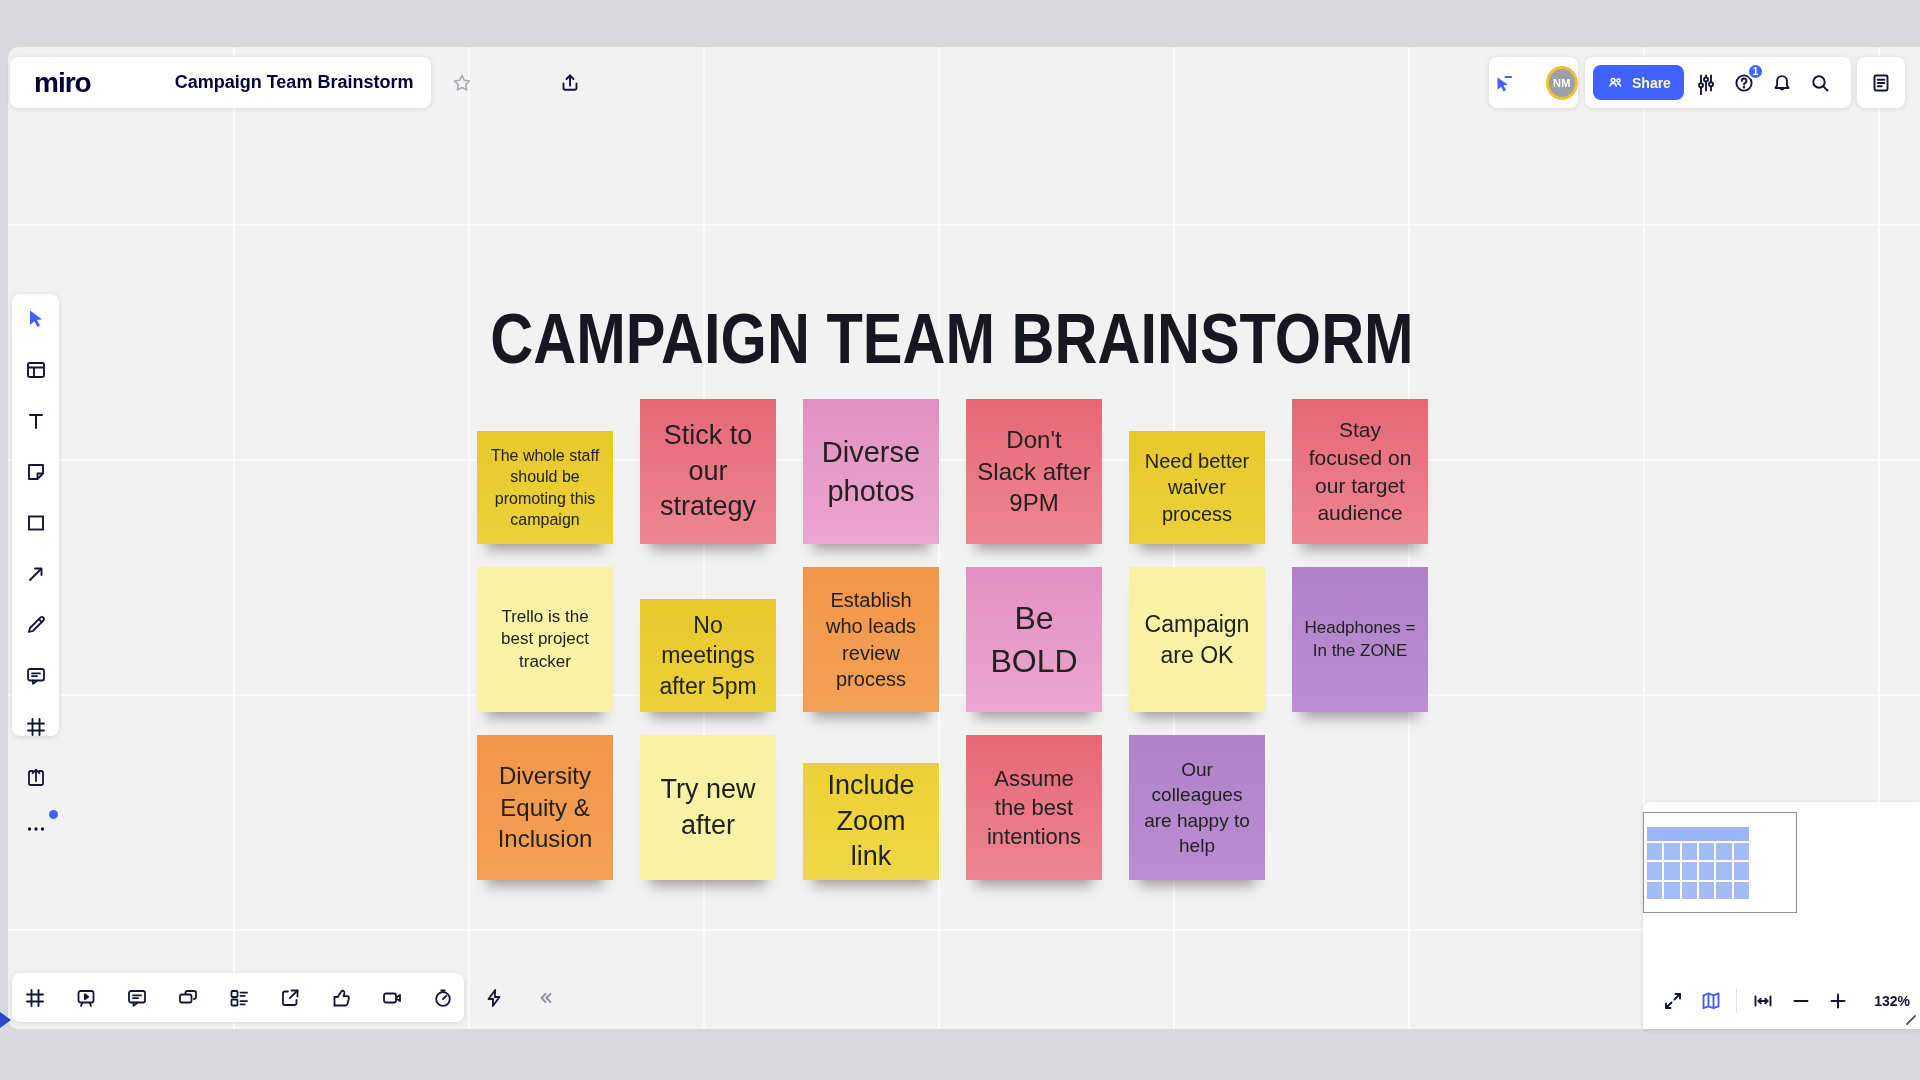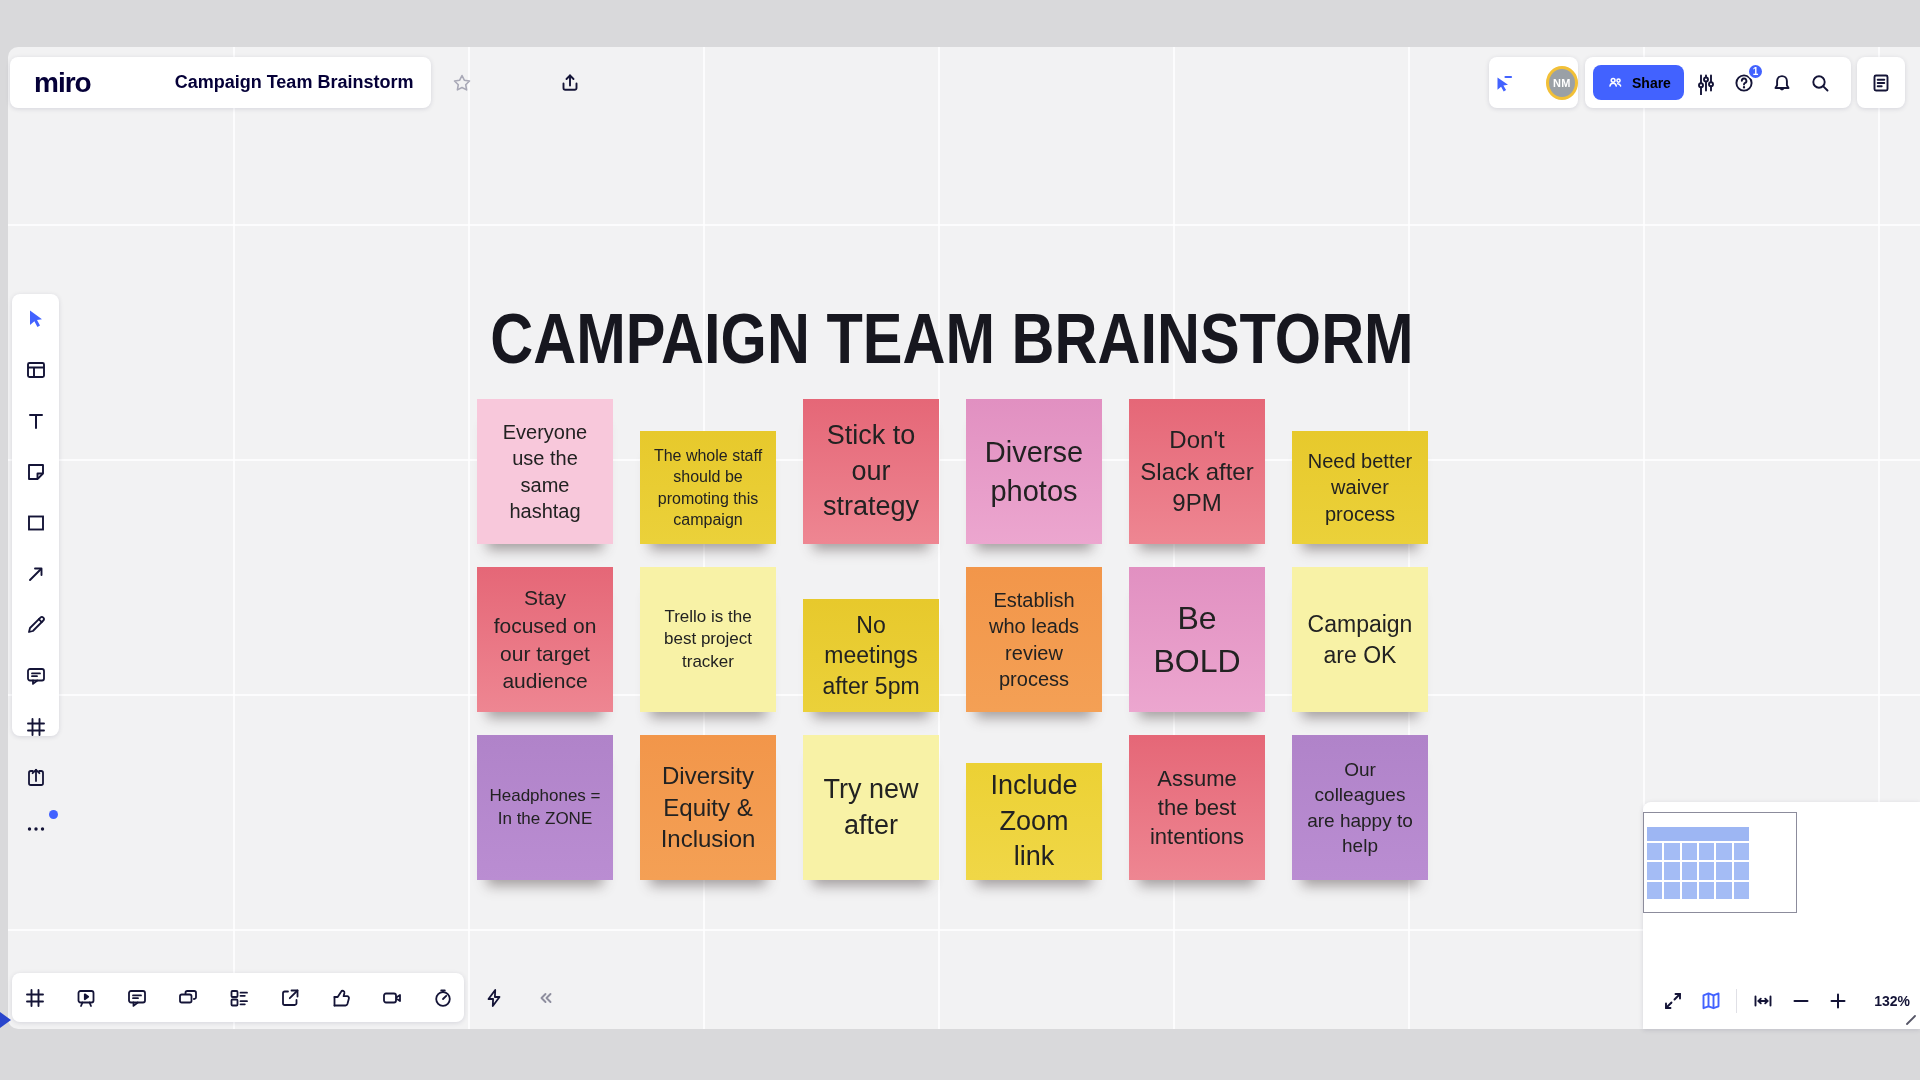--- a/index.html
+++ b/index.html
@@ -31,21 +31,21 @@
   .tl-bar { left:10px; top:57px; width:421px; height:51px; display:flex; align-items:center; padding:0 12px 0 24px; }
   .logo { font-size:28px; font-weight:700; color:#050038; letter-spacing:-1px; }
   .vdiv { width:1px; height:24px; background:#E0E0E6; margin:0 15px; }
   .board-title { font-size:18px; font-weight:700; color:#050038; white-space:nowrap; }
   .star { margin-left:10px; }
 
   
   .tr-a { left:1489px; top:57px; width:89px; height:51px; display:flex; align-items:center; justify-content:space-evenly; }
   .avatar { width:34px; height:34px; border-radius:50%; background:#9AA0A6; border:3px solid #F2C037; color:#fff; font-size:11px; font-weight:700; display:flex; align-items:center; justify-content:center; letter-spacing:.5px; }
   .tr-b { left:1585px; top:57px; width:266px; height:51px; display:flex; align-items:center; padding:0 6px 0 8px; gap:6px; }
-  .share-btn { height:35px; padding:0 13px; background:#4262FF; border:none; border-radius:8px; color:#000000; font-size:14px; font-weight:700; font-family:"Liberation Sans",sans-serif; display:flex; align-items:center; gap:7px; cursor:pointer; }
+  .share-btn { height:35px; padding:0 13px; background:#4262FF; border:none; border-radius:8px; color:#fef9c3; font-size:14px; font-weight:700; font-family:"Liberation Sans",sans-serif; display:flex; align-items:center; gap:7px; cursor:pointer; }
   .badge-wrap { position:relative; }
   .badge { position:absolute; top:-4px; right:-4px; min-width:17px; height:17px; border-radius:9px; background:#4262FF; border:2px solid #fff; color:#fff; font-size:10px; font-weight:700; display:flex; align-items:center; justify-content:center; }
   .tr-c { left:1857px; top:57px; width:48px; height:51px; display:flex; align-items:center; justify-content:center; }
 
   
   .left-bar { left:12px; top:294px; width:47px; height:442px; display:flex; flex-direction:column; align-items:center; justify-content:space-between; padding:13px 0; }
   .more-wrap { position:relative; }
   .note-dot { position:absolute; right:-6px; top:-7px; width:9px; height:9px; border-radius:50%; background:#4262FF; }
 
   
@@ -97,23 +97,20 @@
   }
 </style>
 </head>
 <body>
 
 <div class="window">
 
   <h1 class="board-heading">CAMPAIGN TEAM BRAINSTORM</h1>
 
   <div class="notes-grid">
-    <div class="note n-pink s20">
-        <span>Everyone use the same hashtag</span>
-      </div>
     <div class="note n-gold s16">
         <span>The whole staff should be promoting this campaign</span>
       </div>
     <div class="note n-coral s27">
         <span>Stick to our strategy</span>
       </div>
     <div class="note n-orchid s29">
         <span>Diverse photos</span>
       </div>
     <div class="note n-coral s24">

